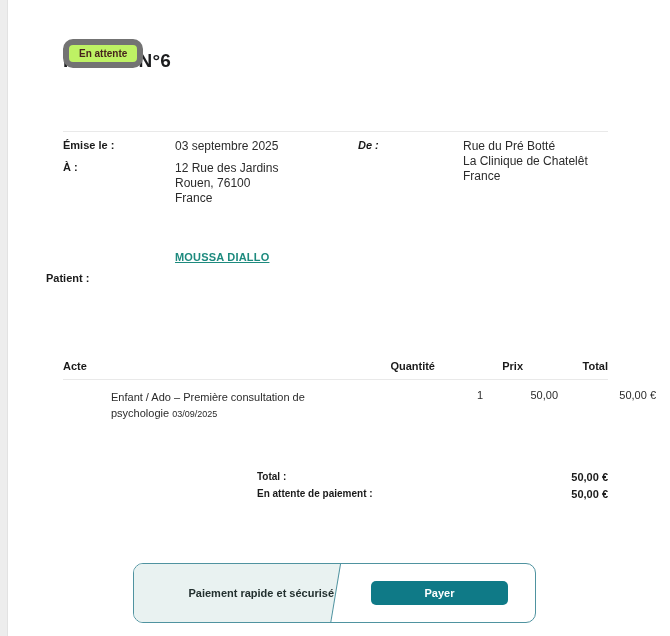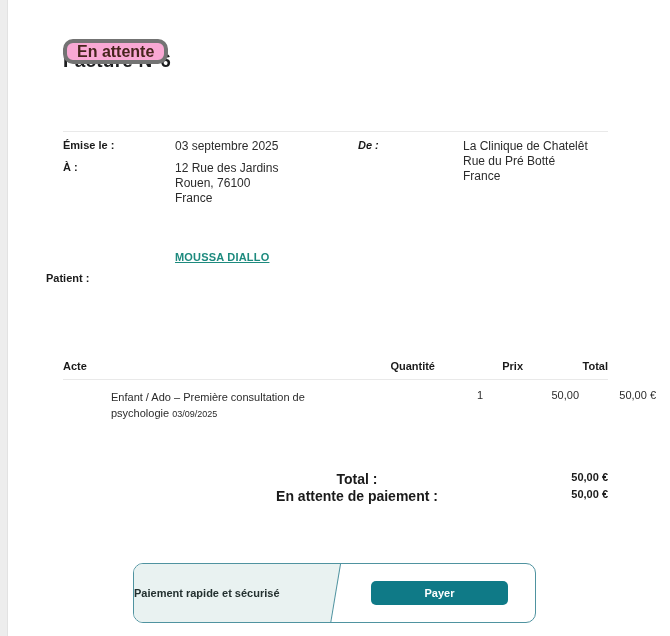--- a/index.html
+++ b/index.html
@@ -22,23 +22,23 @@
     left:63px; top:8px;
     font-size:19px; font-weight:700; letter-spacing:.2px;
     color:#1c1d1f;
     margin-top:42px;
   }
 
   .status-badge {
     left:63px; top:39px;
     display:inline-block;
     padding:3px 10px;
-    font-size:16px; font-weight:700; color:#46241c;
-    background:#f9a8d4;
-    border:4px solid #737373;
+    font-size:10px; font-weight:700; color:#46241c;
+    background:#bef264;
+    border:6px solid #737373;
     border-radius:10px;
     line-height:11px;
   }
 
   .divider {
     border-top:1px solid #e9e9e9;
     left:63px; width:545px; height:0;
   }
 
   .lbl { font-size:11px; font-weight:700; color:#1a1a1a; }
@@ -49,21 +49,21 @@
     color:#1d8a7e; text-decoration:underline;
     letter-spacing:.2px;
     cursor:pointer;
   }
 
   .th { font-size:11px; font-weight:700; color:#1a1a1a; }
   .td { font-size:11px; color:#2b2b2b;margin-left:48px; }
   .ta-r { text-align:right; }
   .acte-date { font-size:9px; }
 
-  .tot-lbl { font-size:14px; font-weight:700; color:#1a1a1a; text-align:center; }
+  .tot-lbl { font-size:10px; font-weight:700; color:#1a1a1a; text-align:left; }
   .tot-val { font-size:11px; font-weight:700; color:#1a1a1a; text-align:right; }
 
   .payment-banner {
     left:133px; top:563px; width:403px; height:60px;
     border:1px solid #4f93a0;
     border-radius:10px;
     background:#ffffff;
     overflow:hidden;
   }
   .payment-left {
@@ -71,21 +71,21 @@
     background:#e9f2f1;
     clip-path:polygon(0 0, 207px 0, 196px 100%, 0 100%);
   }
   .payment-diagonal {
     position:absolute; left:201px; top:-5px; width:1px; height:70px;
     background:#4f93a0;
     transform:rotate(9.5deg);
   }
   .payment-label-wrap {
     position:absolute; left:0; top:0; bottom:0; width:200px;
-    display:flex; align-items:center; justify-content:flex-start;
+    display:flex; align-items:center; justify-content:flex-end;
   }
   .payment-label { font-size:11px; font-weight:700; color:#23302f; }
   .pay-button {
     position:absolute; left:237px; top:17px; width:137px; height:24px;
     background:#0f7a87; color:#ffffff;
     font-family:"Liberation Sans", sans-serif;
     font-size:11px; font-weight:700;
     border:none; border-radius:5px;
     display:flex; align-items:center; justify-content:center;
     cursor:pointer;
@@ -99,22 +99,22 @@
 <div class="abs page-title">Facture N°6</div>
 <div class="abs status-badge">En attente</div>
 
 <div class="abs divider" style="top:131px;"></div>
 
 <div class="abs lbl" style="left:63px; top:139px;">Émise le :</div>
 <div class="abs val" style="left:175px; top:139px;">03 septembre 2025</div>
 
 <div class="abs lbl" style="left:358px; top:139px;font-style:italic;">De :</div>
 <div class="abs" style="left:463px; top:139px;">
+  <div class="val">Rue du Pré Botté</div>
   <div class="val">La Clinique de Chatelêt</div>
-  <div class="val">Rue du Pré Botté</div>
   <div class="val">France</div>
 </div>
 
 <div class="abs lbl" style="left:63px; top:161px;">À :</div>
 <div class="abs" style="left:175px; top:161px;">
   <div class="val">12 Rue des Jardins</div>
   <div class="val">Rouen, 76100</div>
   <div class="val">France</div>
 </div>
 
@@ -128,21 +128,21 @@
   <div class="abs th ta-r" style="left:528px; top:360px; width:80px;">Total</div>
 
   <div class="abs divider" style="top:379px;"></div>
 
   <div>
     <div class="abs td" style="left:63px; top:389px; width:232px; line-height:16px;">
       <span>Enfant / Ado – Première consultation de psychologie</span>
       <span class="acte-date">03/09/2025</span>
     </div>
     <div class="abs td ta-r" style="left:355px; top:389px; width:80px;">1</div>
-    <div class="abs td ta-r" style="left:471px; top:389px; width:60px;">50,00</div>
+    <div class="abs td ta-r" style="left:450px; top:389px; width:60px;">50,00</div>
     <div class="abs td ta-r" style="left:528px; top:389px; width:80px;">50,00 €</div>
   </div>
 </div>
 
 <div>
   <div class="abs tot-lbl" style="left:257px; top:471px; width:200px;">Total :</div>
   <div class="abs tot-val" style="left:528px; top:471px; width:80px;">50,00 €</div>
   <div class="abs tot-lbl" style="left:257px; top:488px; width:200px;">En attente de paiement :</div>
   <div class="abs tot-val" style="left:528px; top:488px; width:80px;">50,00 €</div>
 </div>

